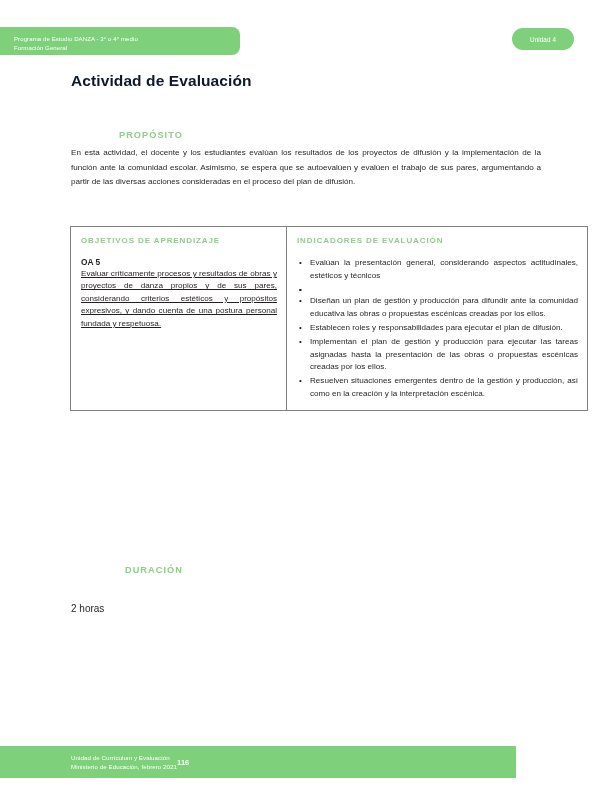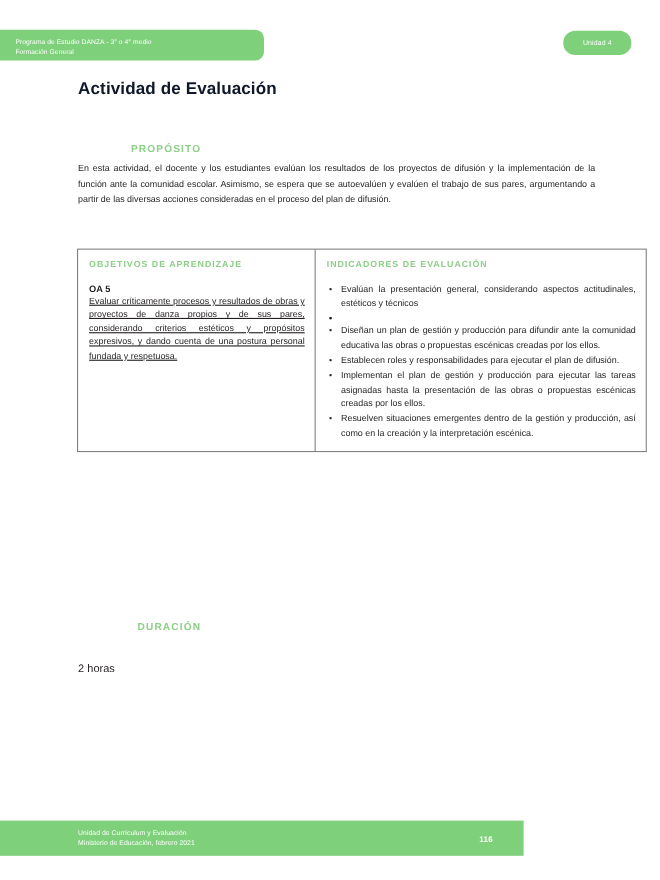--- a/index.html
+++ b/index.html
@@ -178,26 +178,26 @@
     font-size: 10px;
     line-height: 13px;
     color: #231f20;
   }
 
   
   .footer-bar {
     position: absolute;
     left: 0;
     bottom: 22px;
-    width: 476px;
+    width: 516px;
     height: 32px;
     background: #7ed07a;
     display: flex;
     align-items: center;
-    justify-content: space-between;
+    justify-content: flex-start;
     box-sizing: border-box;
     padding: 0 28px 0 71px;
   }
   .footer-left .line {
     color: #ffffff;
     font-size: 6.2px;
     line-height: 9.5px;
     letter-spacing: 0.05px;
     white-space: nowrap;
   }

